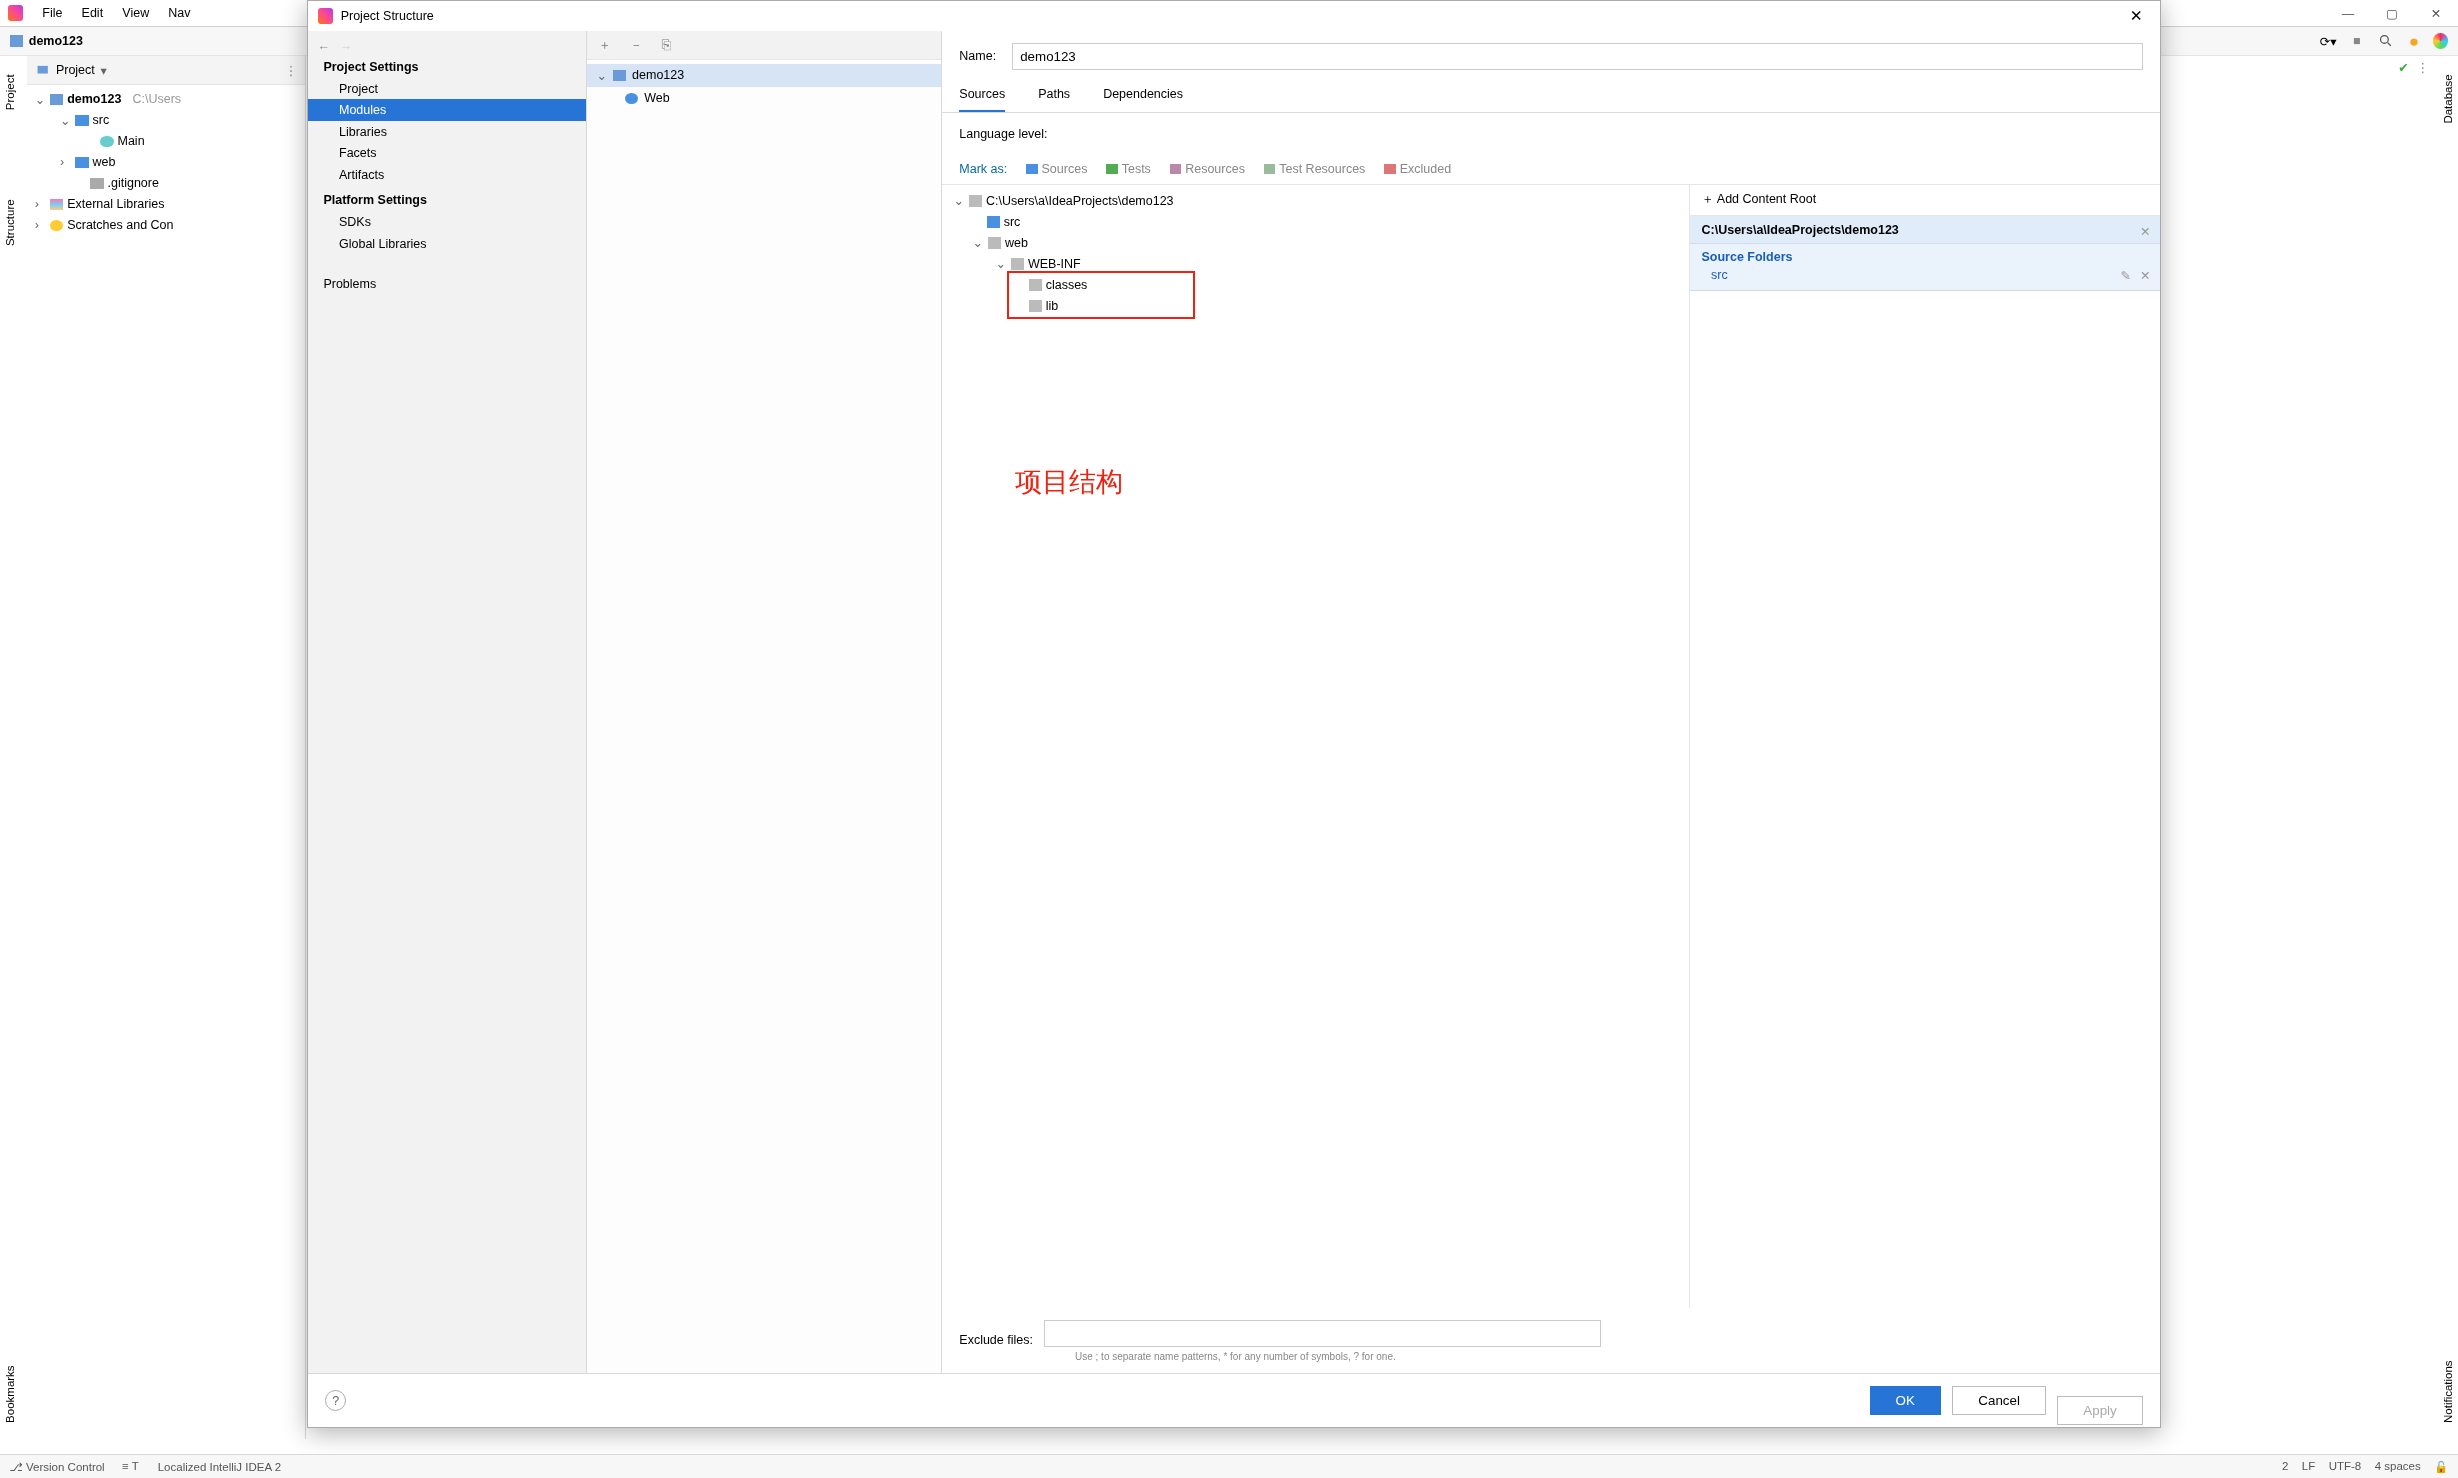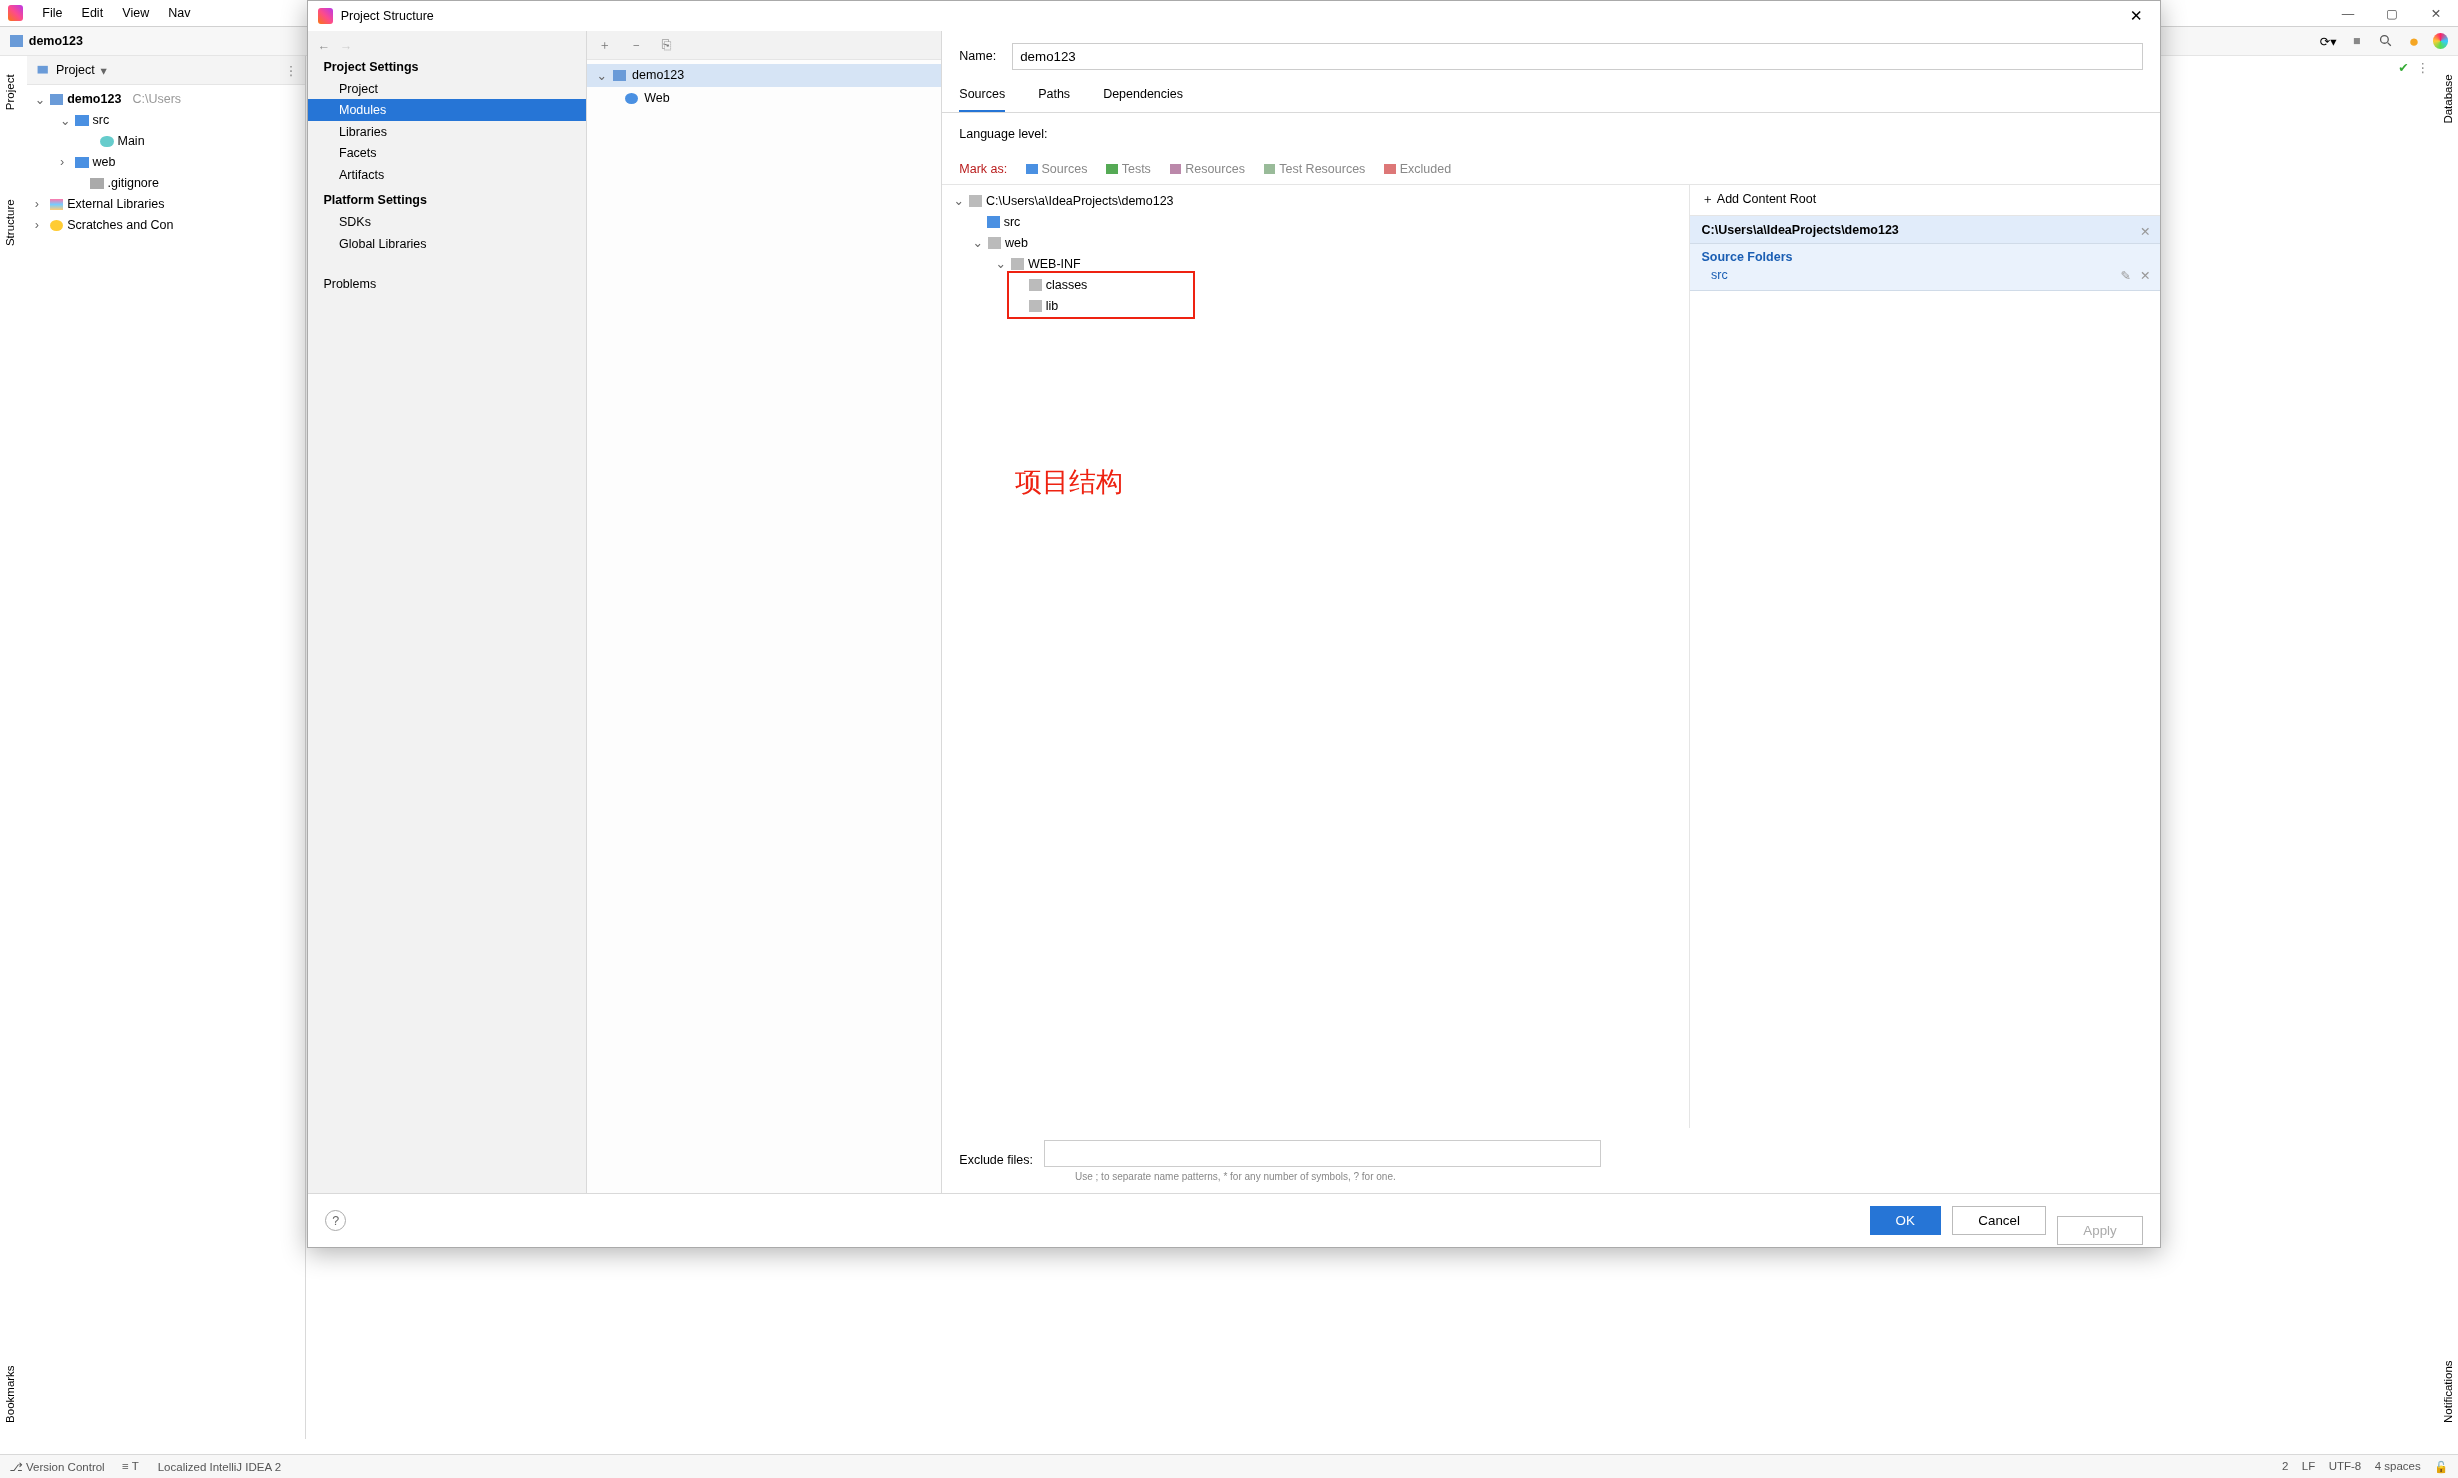--- a/index.html
+++ b/index.html
@@ -33,21 +33,21 @@
 .proj-tree .ico.bluef { background: #4a90e2; }
 .proj-tree .ico.file { background: #ccc; border-radius: 50%; }
 .proj-tree .ico.lib { background: linear-gradient(#f7a,#7cf,#fc7); }
 .bold { font-weight: bold; }
 
 .statusbar { position: absolute; bottom: 0; left: 0; right: 0; height: 25px; display: flex; align-items: center; padding: 0 9.6px; font-size: 11.5px; color: #555; border-top: 1px solid #d9d9d9; background: #f7f7f7; }
 .statusbar .tabs { display: flex; gap: 17.3px; }
 .statusbar .right { margin-left: auto; display: flex; gap: 13.4px; }
 
 
-.dialog { position: absolute; left: 307px; top: 0; width: 1854px; height: 1248px; background: #fff; border: 1px solid #aaa; box-shadow: 0 4.8px 24px rgba(0,0,0,0.3); display: flex; flex-direction: column; }
+.dialog { position: absolute; left: 307px; top: 0; width: 1854px; height: 1428px; background: #fff; border: 1px solid #aaa; box-shadow: 0 4.8px 24px rgba(0,0,0,0.3); display: flex; flex-direction: column; }
 .dlg-title { height: 30px; display: flex; align-items: center; padding: 0 9.6px; background: #fff; }
 .dlg-title .logo { width: 15.4px; height: 15.4px; background: linear-gradient(45deg,#f97613,#fd4b8c,#ba38e8); border-radius: 2.9px; margin-right: 7.7px; }
 .dlg-title .close { margin-left: auto; padding: 0 7.7px; font-size: 15.4px; cursor: pointer; }
 
 .dlg-body { flex: 1; display: flex; min-height: 0; }
 .dlg-nav { width: 279px; border-right: 1px solid #d9d9d9; background: #f2f2f2; }
 .dlg-nav .nav-bar { height: 29px; display: flex; align-items: center; padding: 0 9.6px; gap: 9.6px; color: #888; }
 .dlg-nav .grp { padding: 7.7px 15.4px 3.8px; font-weight: bold; }
 .dlg-nav .grp.first-grp { padding-top: 0; }
 .dlg-nav .nitem { padding: 3.8px 15.4px 3.8px 31px; cursor: pointer; }
@@ -260,21 +260,21 @@
       </div>
       <div class="tabs-row">
         <div class="tab active">Sources</div>
         <div class="tab">Paths</div>
         <div class="tab">Dependencies</div>
       </div>
       <div class="lang-row">
         <span>Language level:</span>
       </div>
       <div class="mark-row">
-        <span style="color:#b91c1c">Mark as:</span>
+        <span style="color:#0369a1">Mark as:</span>
         <span class="mk">
             <span class="sw" style="background:#4a90e2"></span>
             <span>Sources</span>
           </span>
         <span class="mk">
             <span class="sw" style="background:#5a5"></span>
             <span>Tests</span>
           </span>
         <span class="mk">
             <span class="sw" style="background:#b8a"></span>

